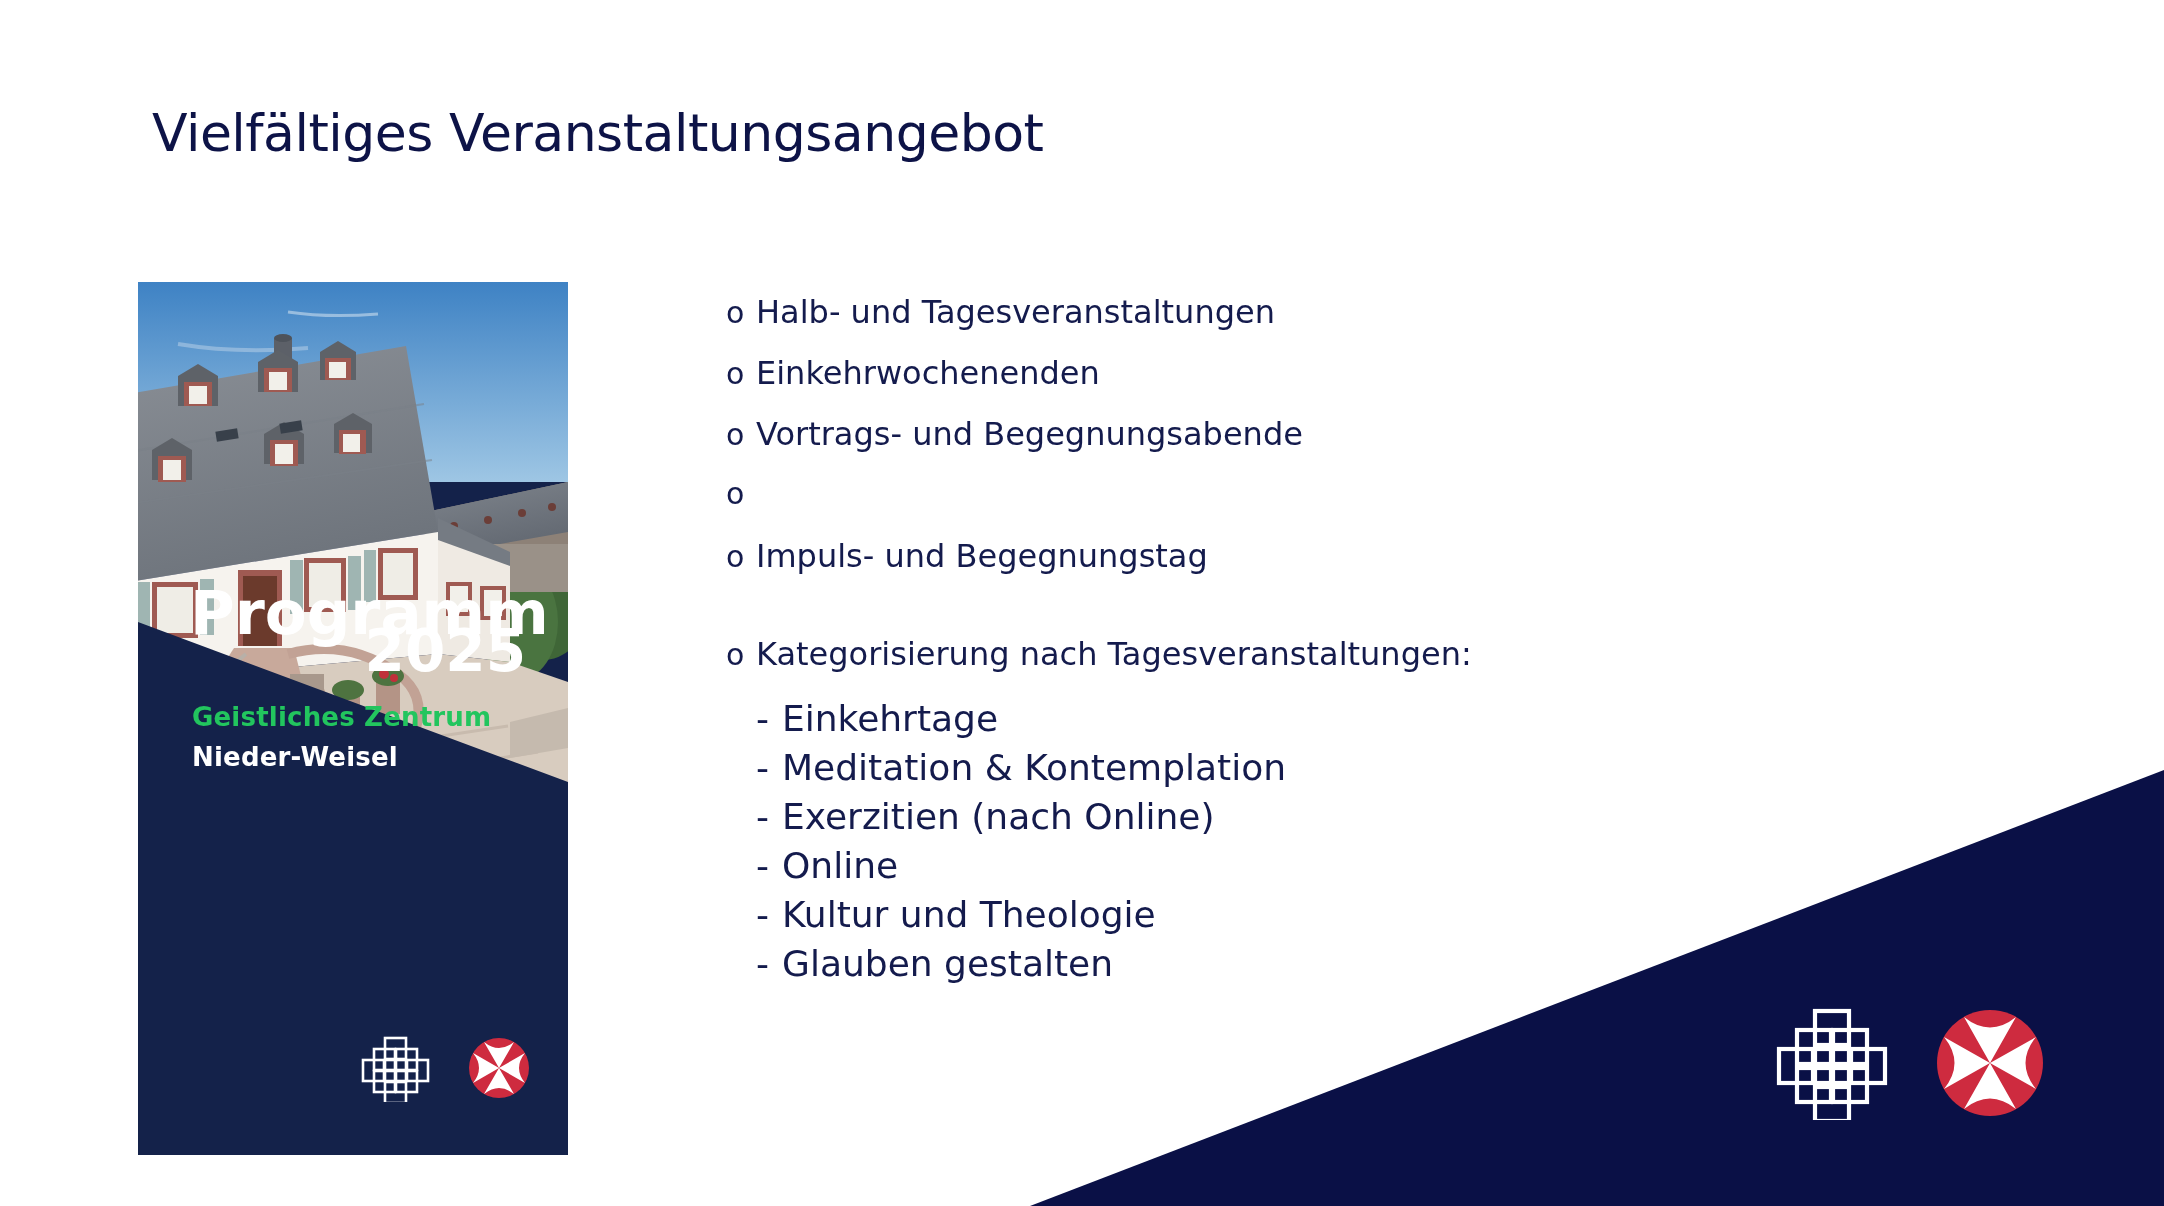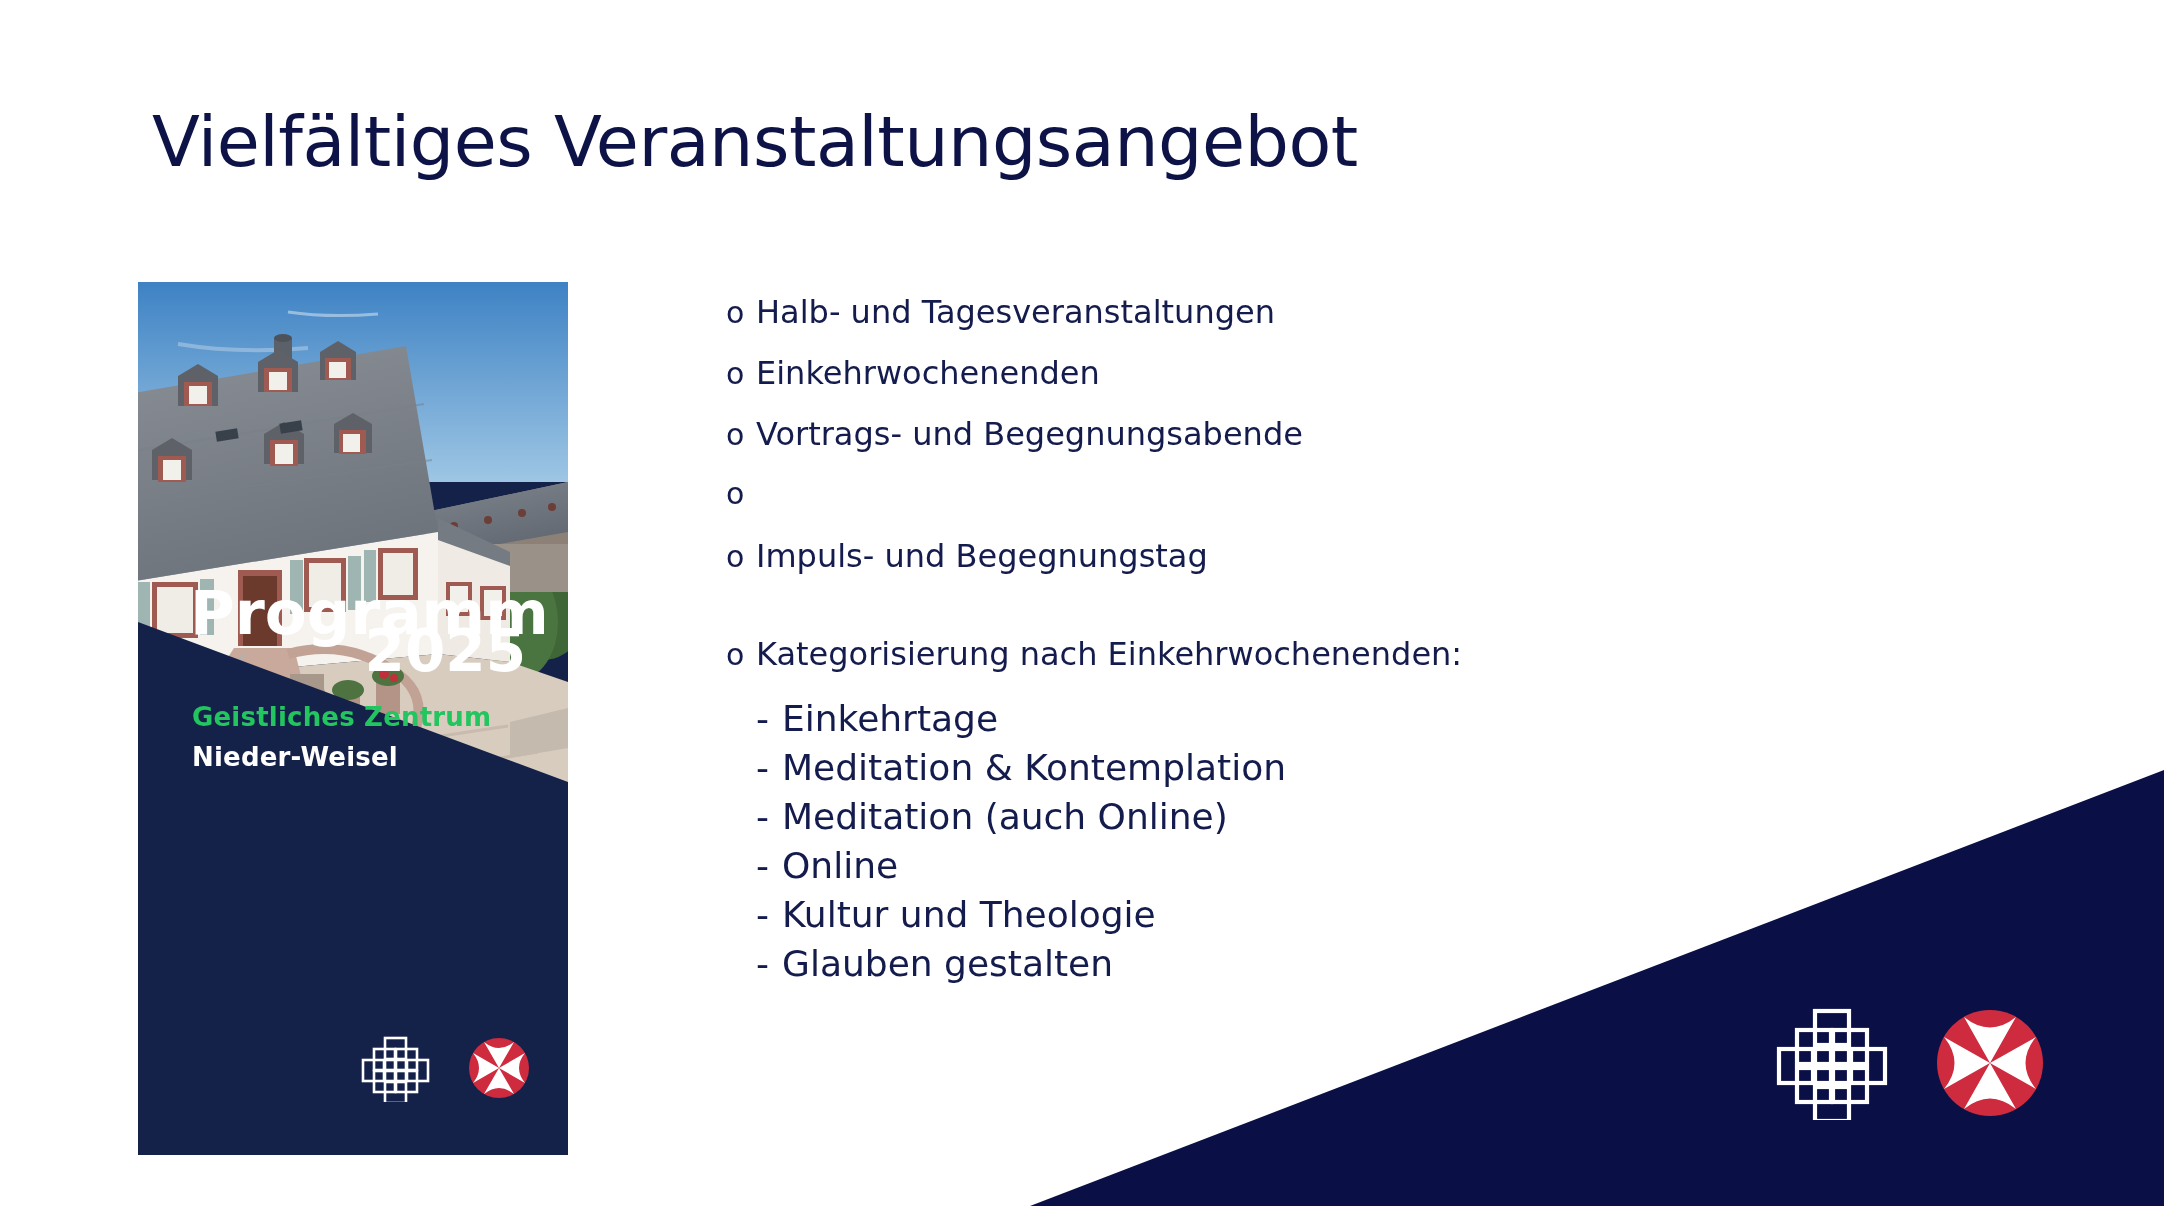--- a/index.html
+++ b/index.html
@@ -32,21 +32,21 @@
     width: 2164px;
     height: 1206px;
     pointer-events: none;
   }
 
   
   .slide-title {
     position: absolute;
     left: 152px;
     top: 106px;
-    font-size: 70px;
+    font-size: 52px;
     line-height: 1.05;
     font-weight: 400;
     letter-spacing: -0.5px;
     color: #0D1347;
     white-space: nowrap;
   }
 
   
   .brochure {
     position: absolute;
@@ -387,35 +387,35 @@
     </div>
     <div class="bullet-row">
       <span class="bullet-marker">o</span>
       <span class="bullet-label">Impuls- und Begegnungstag</span>
     </div>
 
     <div class="group-gap"></div>
 
     <div class="bullet-row">
       <span class="bullet-marker">o</span>
-      <span class="bullet-label">Kategorisierung nach Einkehrwochenenden:</span>
+      <span class="bullet-label">Kategorisierung nach Tagesveranstaltungen:</span>
     </div>
 
     <div class="sub-list">
       <div class="sub-row">
         <span class="sub-marker">-</span>
         <span class="sub-label">Einkehrtage</span>
       </div>
       <div class="sub-row">
         <span class="sub-marker">-</span>
         <span class="sub-label">Meditation &amp; Kontemplation</span>
       </div>
       <div class="sub-row">
         <span class="sub-marker">-</span>
-        <span class="sub-label">Meditation (auch Online)</span>
+        <span class="sub-label">Exerzitien (nach Online)</span>
       </div>
       <div class="sub-row">
         <span class="sub-marker">-</span>
         <span class="sub-label">Online</span>
       </div>
       <div class="sub-row">
         <span class="sub-marker">-</span>
         <span class="sub-label">Kultur und Theologie</span>
       </div>
       <div class="sub-row">

